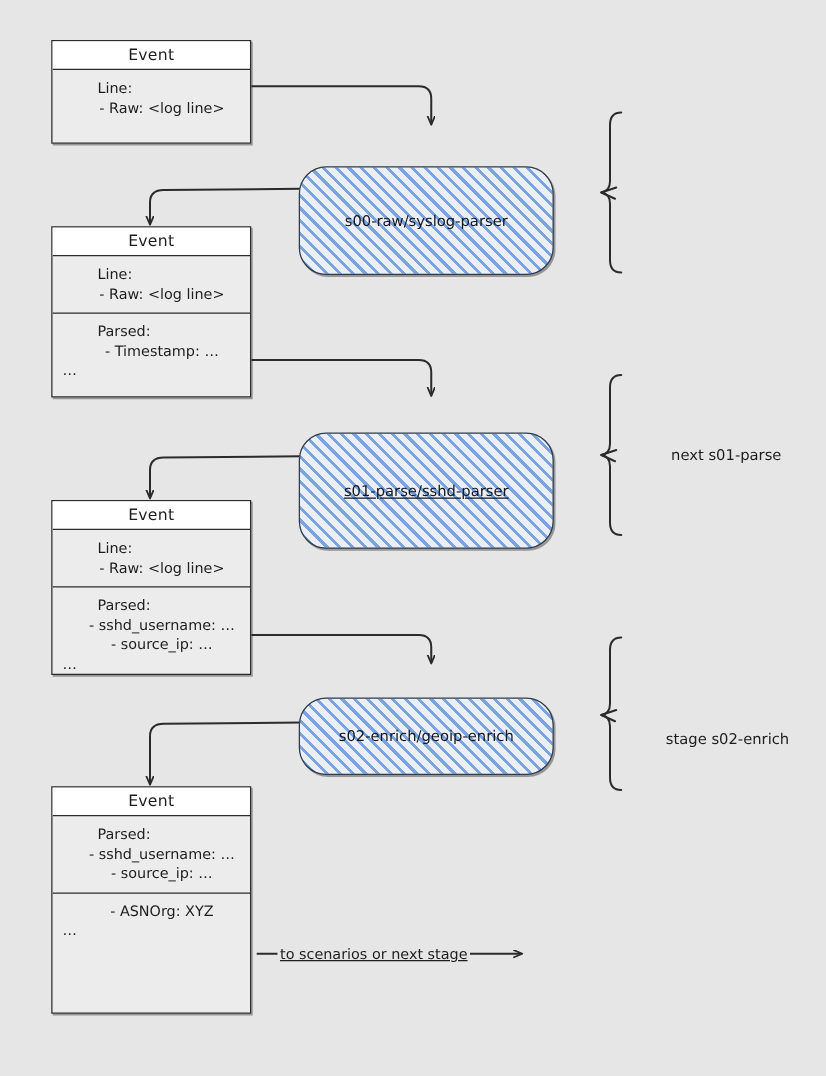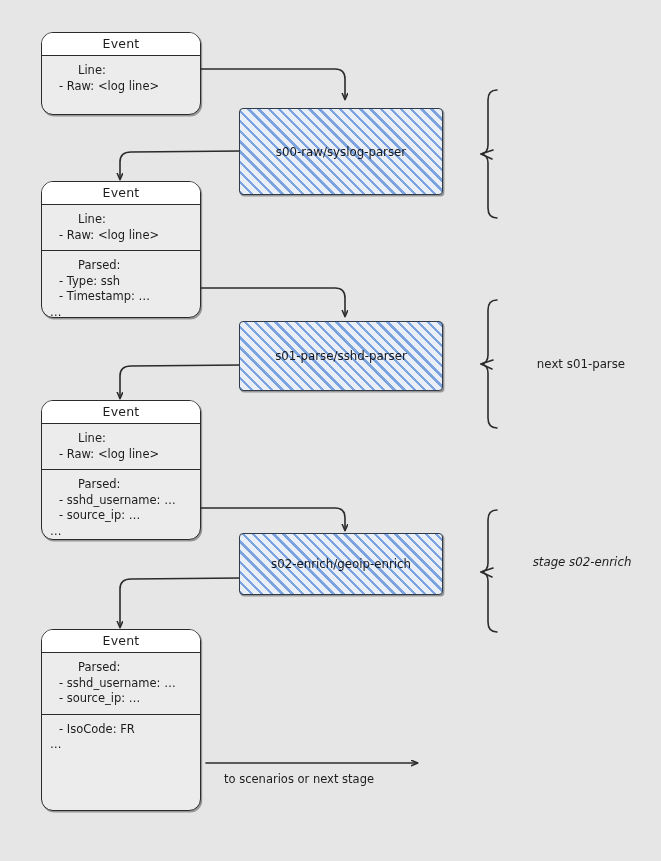--- a/index.html
+++ b/index.html
@@ -21,21 +21,21 @@
     left: 0; top: 0;
     width: 661px;
     height: 861px;
   }
 
   
   .event-box {
     position: absolute;
     box-sizing: border-box;
     border: 1.6px solid #2b2b2b;
-    border-radius: 12px;
+    border-radius: 0;
     background: #ececec;
     overflow: hidden;
     box-shadow: 1.2px 1.4px 0 rgba(40,40,40,0.42);
   }
   .event-title {
     height: 22px;
     line-height: 22px;
     text-align: center;
     background: #ffffff;
     border-bottom: 1.6px solid #2b2b2b;
@@ -46,41 +46,42 @@
   .event-section {
     padding: 7px 0 7px 8px;
     font-size: 11.5px;
     line-height: 15.5px;
     color: #1d1d1d;
   }
   .event-section + .event-section {
     border-top: 1.6px solid #2b2b2b;
   }
   .sec-head { display: block; margin-left: 28px; }
-  .sec-item { display: block; padding-left: 9px; }
+  .sec-item { display: block; padding-left: 9px; text-align: center; }
   .sec-ell  { display: block; letter-spacing: 1px; }
 
   
   .proc-box {
     position: absolute;
     box-sizing: border-box;
     border: 1.7px solid #2f3a4a;
-    border-radius: 4px;
+    border-radius: 22px;
     display: flex;
     align-items: center;
     justify-content: center;
     text-align: left;
     font-size: 11.8px;
     color: #16181c;
     background-color: #e9eef7;
     background-image: repeating-linear-gradient(
         45deg,
         #7ba3df 0px, #7ba3df 2.4px,
         rgba(233,238,247,0) 2.4px, rgba(233,238,247,0) 7.2px);
     box-shadow: 1.4px 1.6px 0 rgba(40,40,40,0.42);
+    margin-top: 25px;
   }
   .proc-label {
     background: transparent;
     padding: 0 6px;
   }
 
   
   .stage-label {
     position: absolute;
     font-size: 11.8px;
@@ -150,21 +151,20 @@
   </div>
 
   <div class="event-box" style="left:41px; top:181px; width:160px; height:137px;">
     <div class="event-title">Event</div>
     <div class="event-section">
       <span class="sec-head">Line:</span>
       <span class="sec-item">- Raw: &lt;log line&gt;</span>
     </div>
     <div class="event-section">
       <span class="sec-head">Parsed:</span>
-      <span class="sec-item">- Type: ssh</span>
       <span class="sec-item">- Timestamp: …</span>
       <span class="sec-ell">…</span>
     </div>
   </div>
 
   <div class="event-box" style="left:41px; top:400px; width:160px; height:140px;">
     <div class="event-title">Event</div>
     <div class="event-section">
       <span class="sec-head">Line:</span>
       <span class="sec-item">- Raw: &lt;log line&gt;</span>
@@ -178,35 +178,35 @@
   </div>
 
   <div class="event-box" style="left:41px; top:629px; width:160px; height:182px;">
     <div class="event-title">Event</div>
     <div class="event-section">
       <span class="sec-head">Parsed:</span>
       <span class="sec-item">- sshd_username: …</span>
       <span class="sec-item">- source_ip: …</span>
     </div>
     <div class="event-section">
-      <span class="sec-item">- IsoCode: FR</span>
+      <span class="sec-item">- ASNOrg: XYZ</span>
       <span class="sec-ell">…</span>
     </div>
   </div>
 
   <div class="proc-box" style="left:239px; top:108px; width:204px; height:87px;">
     <span class="proc-label">s00-raw/syslog-parser</span>
   </div>
 
-  <div class="proc-box" style="left:239px; top:321px; width:204px; height:70px;">
+  <div class="proc-box" style="left:239px; top:321px; width:204px; height:93px;text-decoration:underline;">
     <span class="proc-label">s01-parse/sshd-parser</span>
   </div>
 
   <div class="proc-box" style="left:239px; top:533px; width:204px; height:62px;">
     <span class="proc-label">s02-enrich/geoip-enrich</span>
   </div>
 
   <div class="stage-label" style="left:516px; top:357px; width:130px;">next s01-parse</div>
-  <div class="stage-label" style="left:516px; top:555px; width:132px;font-style:italic;">stage s02-enrich</div>
-
-  <div class="flow-label" style="left:222px; top:772px;">to scenarios or next stage</div>
+  <div class="stage-label" style="left:516px; top:584px; width:132px;">stage s02-enrich</div>
+
+  <div class="flow-label" style="left:222px; top:756px;text-decoration:underline;">to scenarios or next stage</div>
 
 </div>
 
 </body></html>

